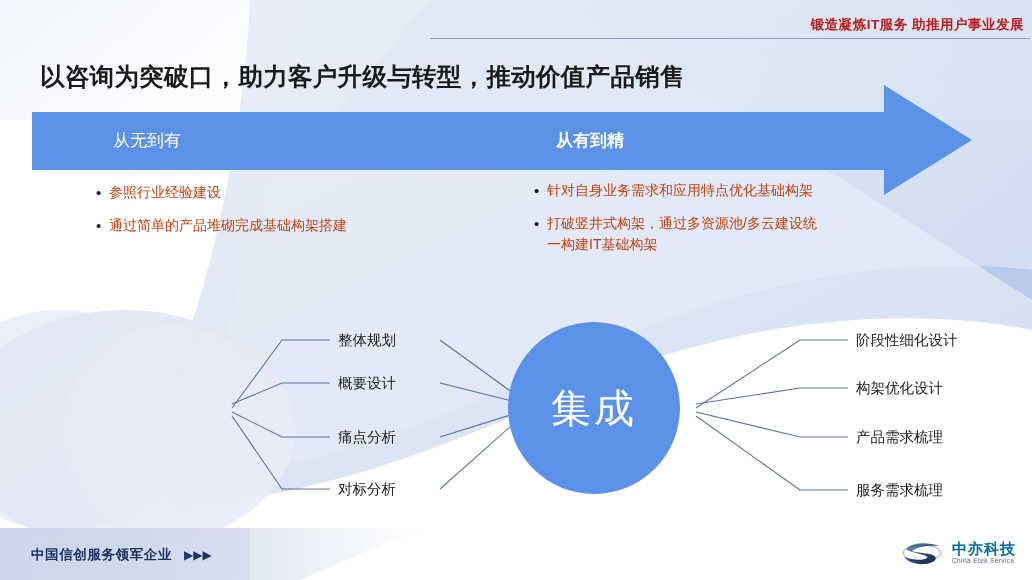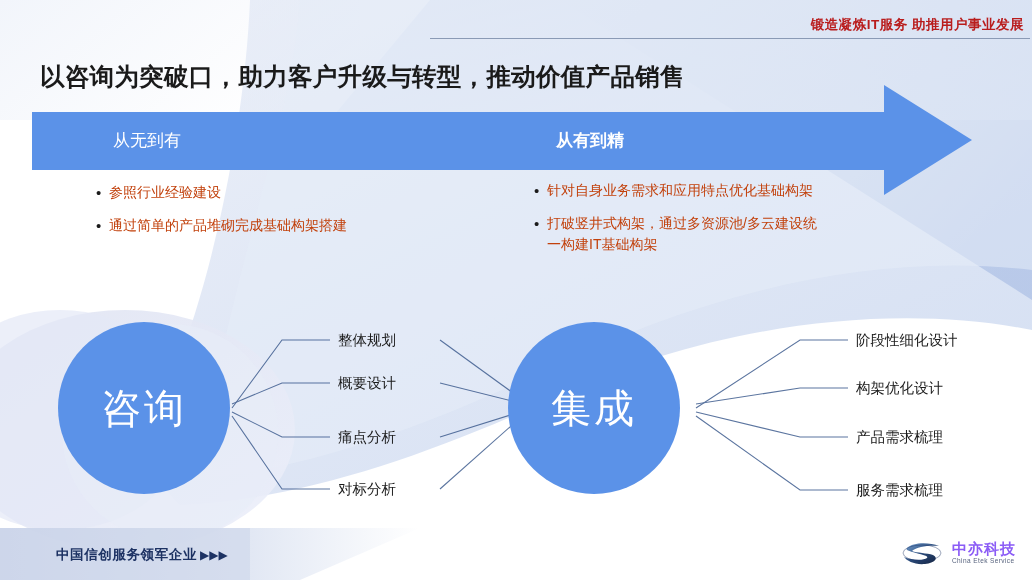--- a/index.html
+++ b/index.html
@@ -146,22 +146,21 @@
     position: absolute;
     left: 31px;
     top: 546px;
     font-size: 13.5px;
     font-weight: 700;
     color: #1d3263;
     letter-spacing: .6px;
     white-space: nowrap;
     display: flex;
     align-items: center;
-    gap: 3px;
-    margin-left: 25px;
+    gap: 12px;
   }
   .footer-arrows {
     display: inline-flex;
     gap: 1px;
     color: #1d3263;
     font-size: 12px;
     letter-spacing: 0;
   }
   .logo {
     position: absolute;
@@ -172,21 +171,21 @@
     gap: 7px;
   }
   .logo-text {
     display: flex;
     flex-direction: column;
     line-height: 1;
   }
   .logo-cn {
     font-size: 15px;
     font-weight: 700;
-    color: #8b5cf6;
+    color: #0369a1;
     letter-spacing: 1px;
   }
   .logo-en {
     font-size: 6.5px;
     color: #56627d;
     letter-spacing: .4px;
     margin-top: 2px;
   }
 </style>
 </head>
@@ -291,23 +290,20 @@
       <path d="M 696 412 L 800 437 L 848 437"></path>
       <path d="M 696 416 L 800 490 L 848 490"></path>
 
       <path d="M 440 340 L 520 398"></path>
       <path d="M 440 383 L 520 403"></path>
       <path d="M 440 437 L 520 412"></path>
       <path d="M 440 489 L 520 418"></path>
     </g>
   </svg>
 
-  <div id="circle-consult" class="node-circle">
-    <span class="node-label">咨询</span>
-  </div>
   <div id="circle-integrate" class="node-circle">
     <span class="node-label">集成</span>
   </div>
 
   <div class="branch-label branch-left" style="top:331px">整体规划</div>
   <div class="branch-label branch-left" style="top:374px">概要设计</div>
   <div class="branch-label branch-left" style="top:428px">痛点分析</div>
   <div class="branch-label branch-left" style="top:480px">对标分析</div>
 
   <div class="branch-label branch-right" style="top:331px">阶段性细化设计</div>

